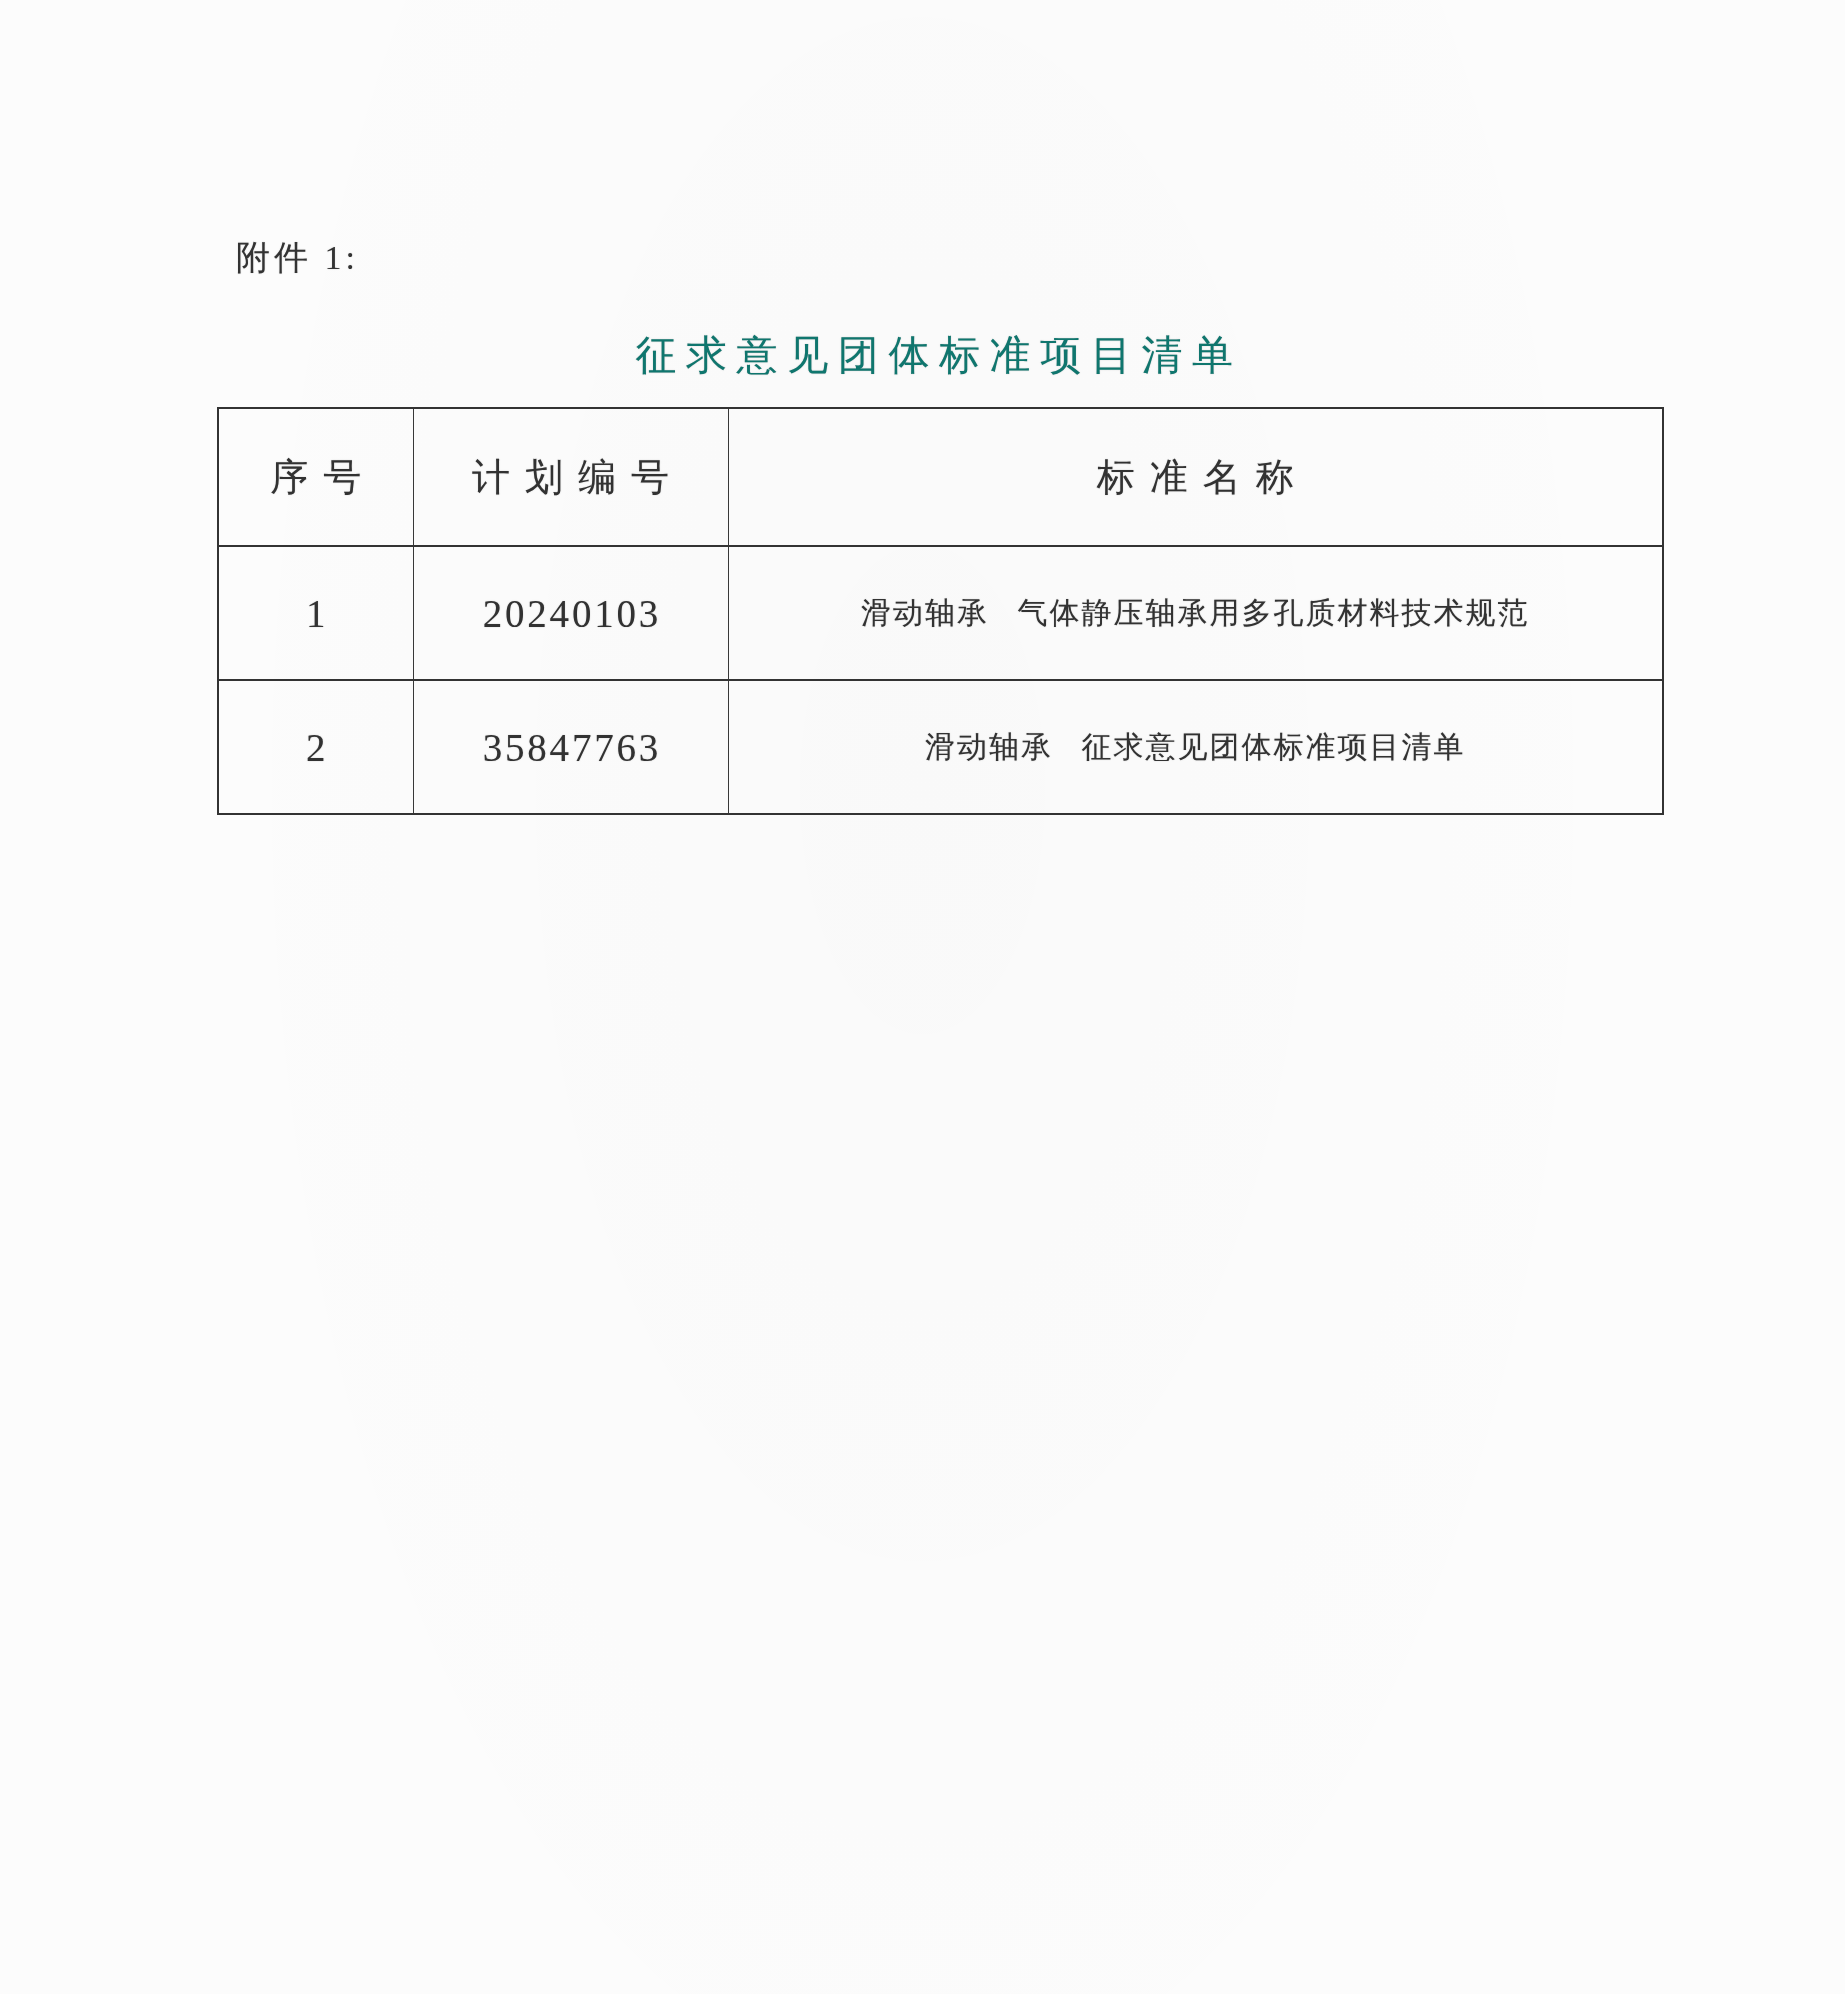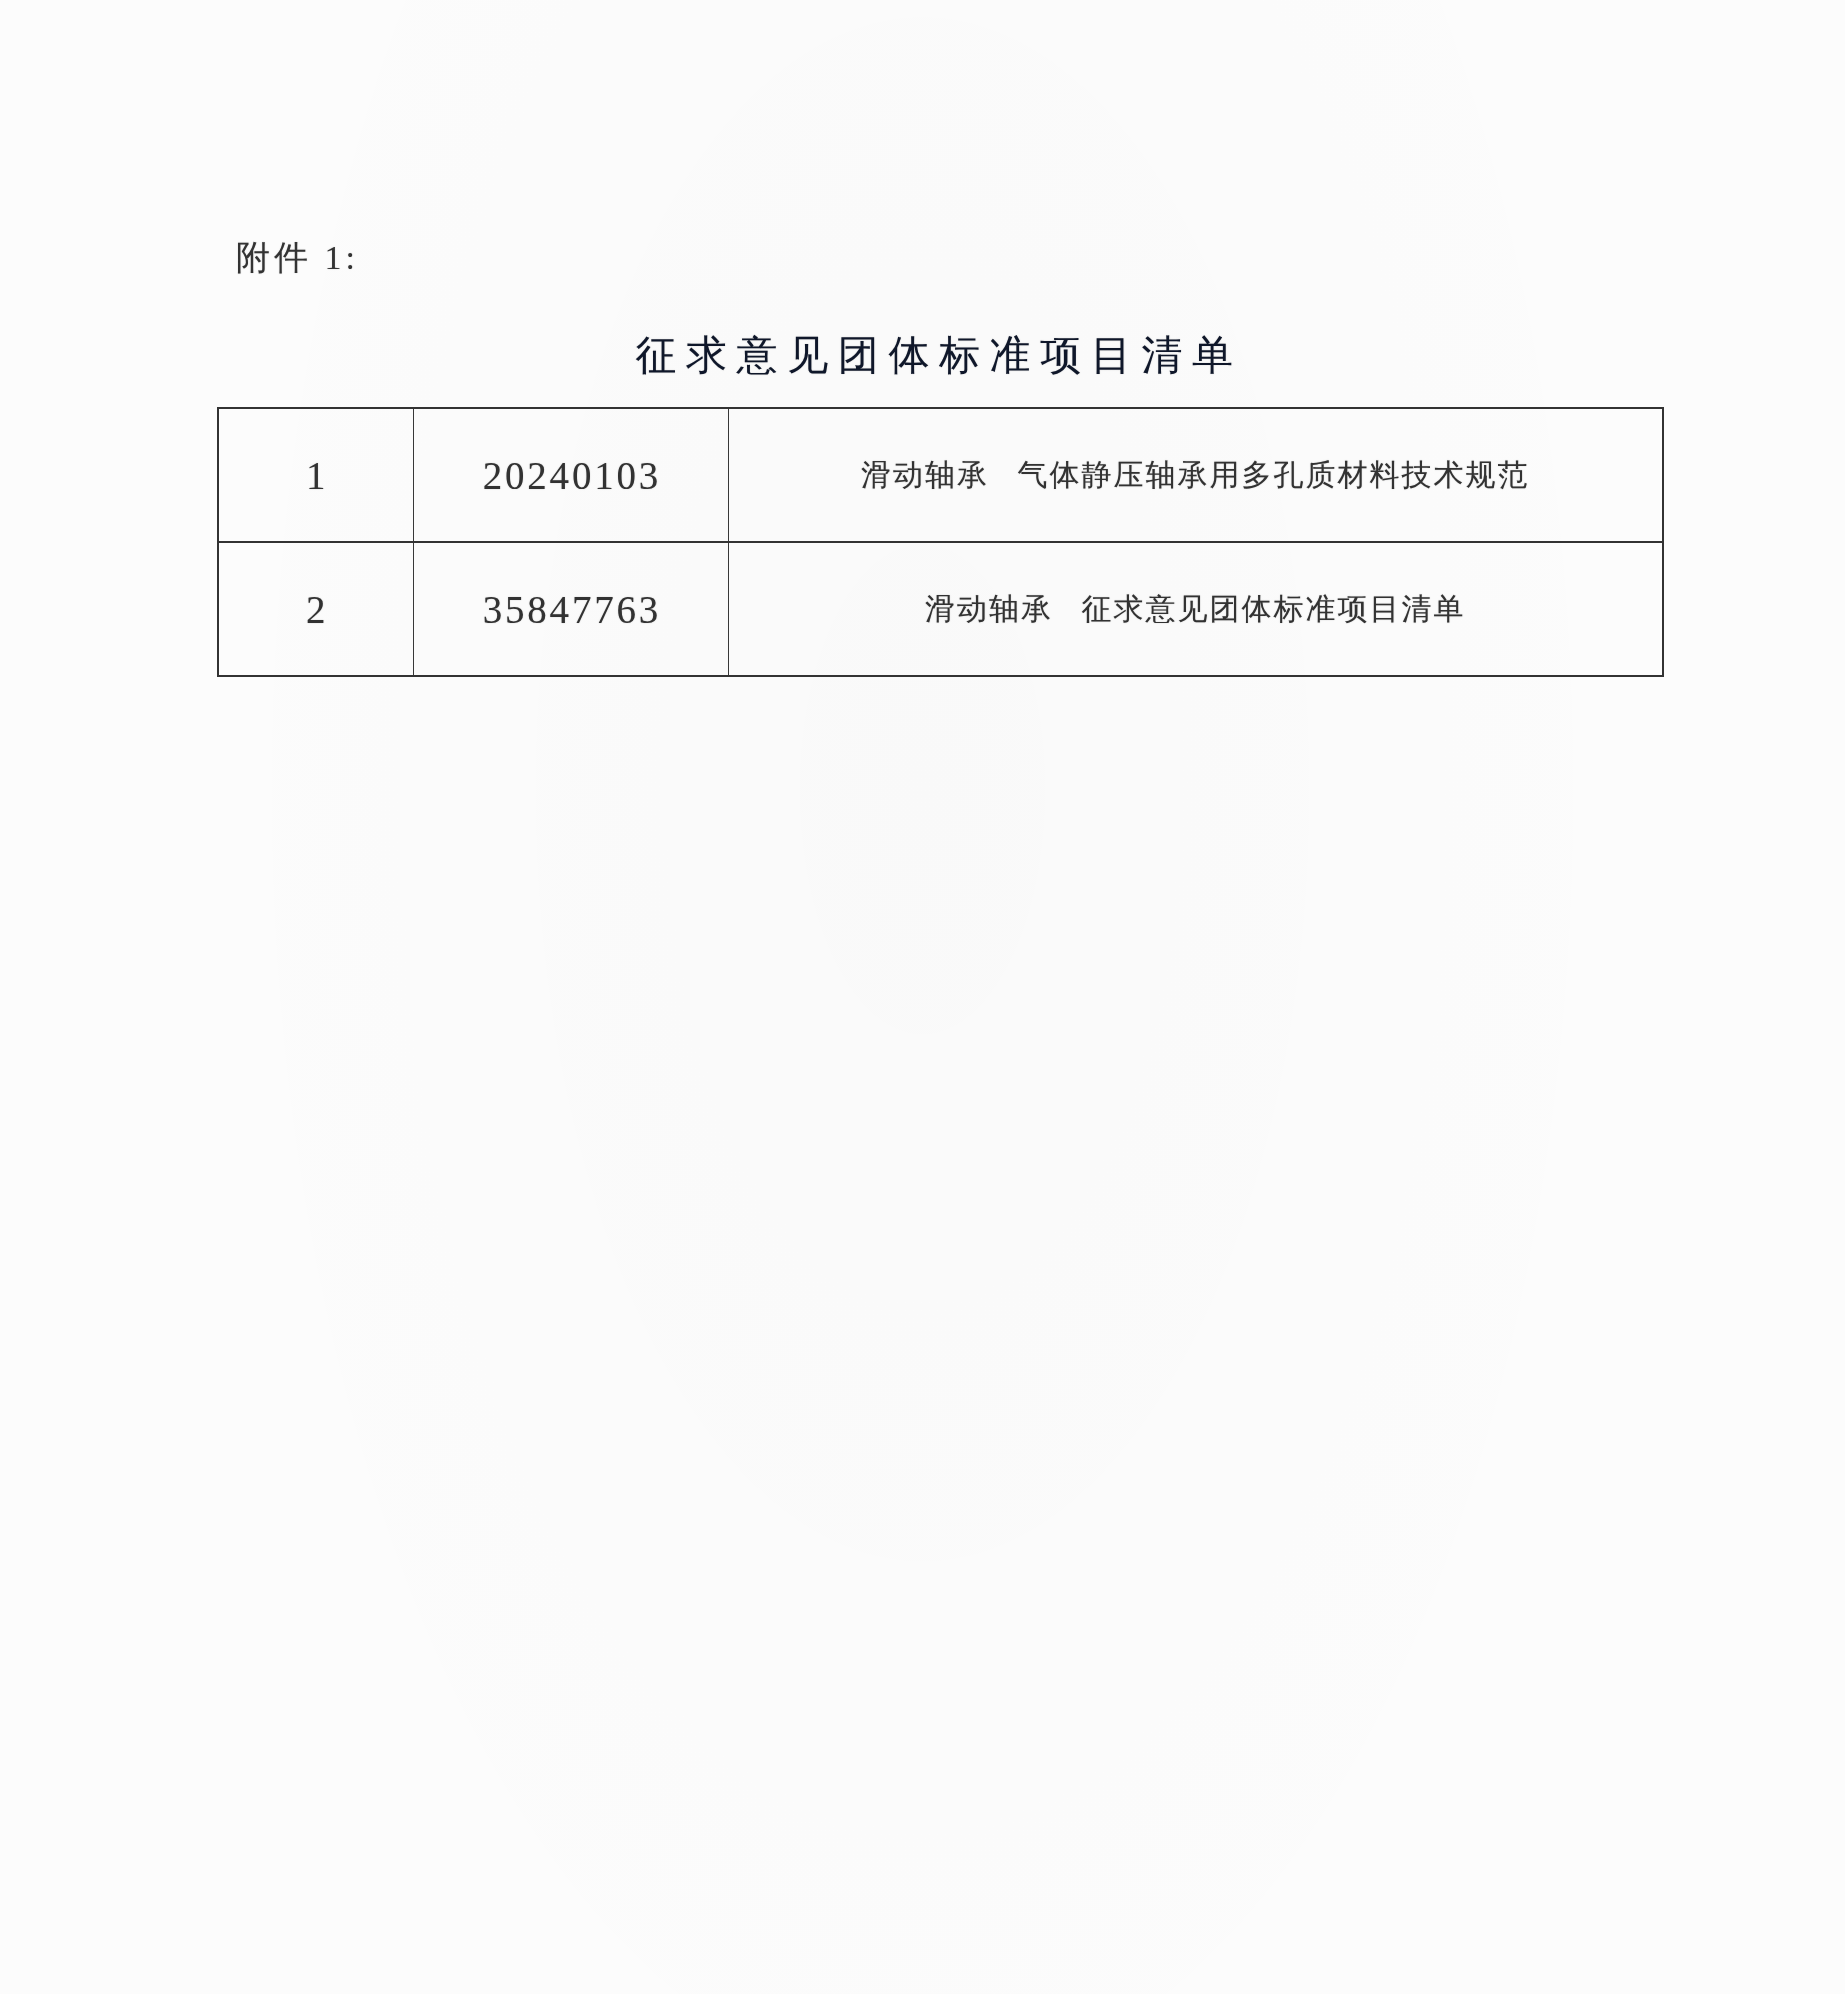--- a/index.html
+++ b/index.html
@@ -34,21 +34,21 @@
     white-space: pre;
   }
   .doc-title {
     position: absolute;
     left: 217px;
     width: 1444px;
     top: 328px;
     text-align: center;
     font-size: 41px;
     letter-spacing: 9.6px;
-    color: #0f172a;
+    color: #0f766e;
     text-shadow: 0 0 1.2px rgba(70,70,70,0.35);
     white-space: nowrap;
   }
   table.standards {
     position: absolute;
     left: 217px;
     top: 407px;
     width: 1444px;
     border-collapse: collapse;
     table-layout: fixed;
@@ -103,20 +103,25 @@
 
 <div class="doc-title">征求意见团体标准项目清单</div>
 
 <table class="standards">
   <colgroup>
     <col class="c-serial">
     <col class="c-plan">
     <col class="c-name">
   </colgroup>
   <tbody>
+    <tr class="header-row">
+      <th>序号</th>
+      <th>计划编号</th>
+      <th>标准名称</th>
+    </tr>
     <tr class="body-row first">
       <td class="cell-serial">1</td>
       <td class="cell-plan">20240103</td>
       <td class="cell-name">滑动轴承 气体静压轴承用多孔质材料技术规范</td>
     </tr>
     <tr class="body-row">
       <td class="cell-serial">2</td>
       <td class="cell-plan">35847763</td>
       <td class="cell-name">滑动轴承 征求意见团体标准项目清单</td>
     </tr>

